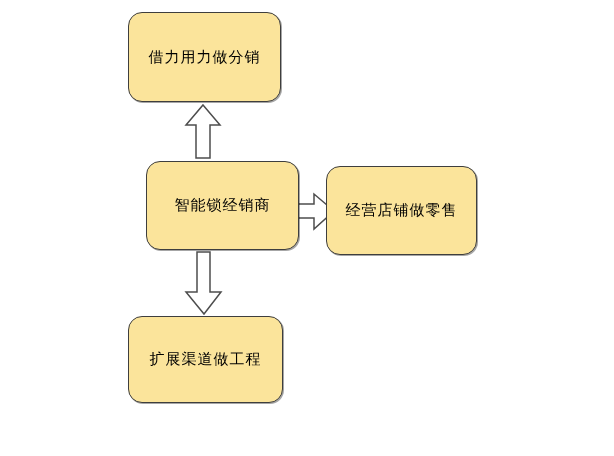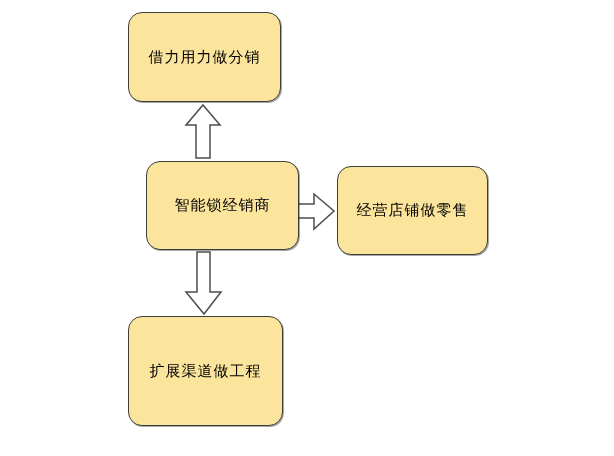--- a/index.html
+++ b/index.html
@@ -28,22 +28,22 @@
   }
   .node-label {
     font-size: 15px;
     color: #000000;
     letter-spacing: 1px;
     white-space: nowrap;
     text-align: center;
   }
   #node-top    { left: 128px; top: 12px;  width: 153px; height: 90px; }
   #node-center { left: 130px; top: 161px; width: 153px; height: 89px; margin-left: 16px; }
-  #node-right  { left: 337px; top: 166px; width: 151px; height: 89px; }
-  #node-bottom { left: 128px; top: 316px; width: 155px; height: 110px; }
+  #node-right  { left: 326px; top: 166px; width: 151px; height: 89px; }
+  #node-bottom { left: 128px; top: 316px; width: 155px; height: 87px; }
   #arrows {
     position: absolute;
     left: 0;
     top: 0;
     width: 614px;
     height: 456px;
     pointer-events: none;
   }
   #arrows polygon {
     fill: var(--arrow-fill, #ffffff);

